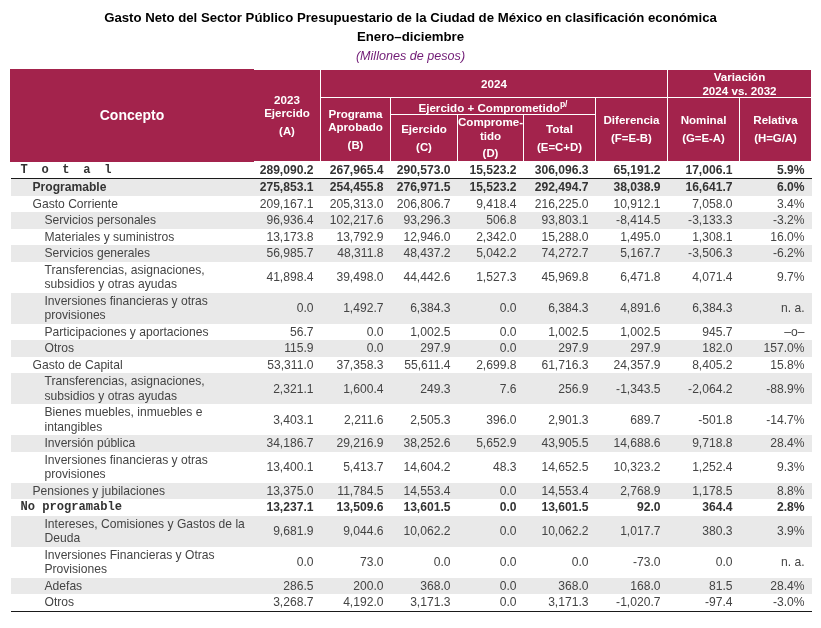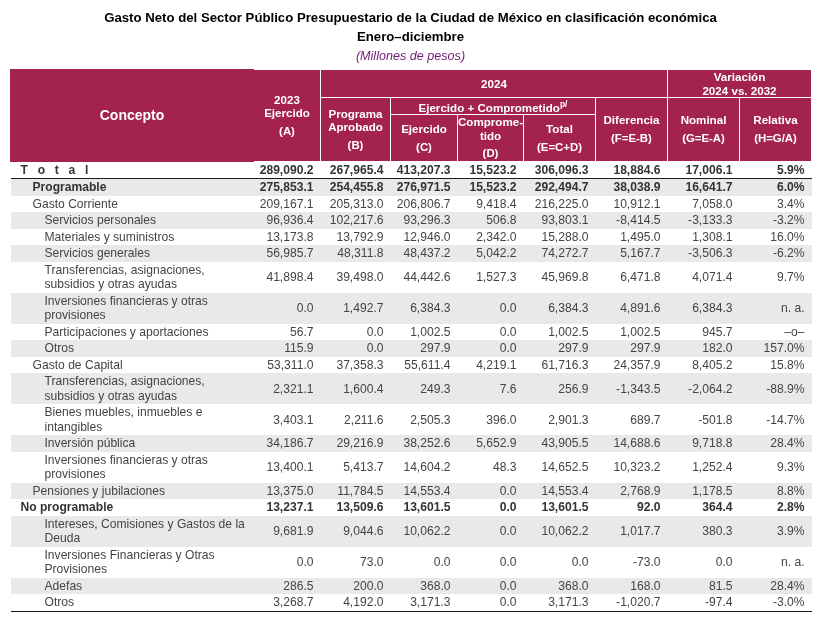--- a/index.html
+++ b/index.html
@@ -69,21 +69,21 @@
   tr.row td.lbl{
     text-align:left;
     padding-left:8px;
     padding-right:4px;
   }
   tr.shaded td{background:#E9E9E9;}
   tr.plain td{background:#ffffff;}
 
   
   tr.bold td{font-weight:bold;color:#333;}
-  .lvl0{padding-left:10px !important;}
+  .lvl0{padding-left:10px !important;font-family:Liberation Mono, monospace;}
   .lvl1{padding-left:22px !important;}
   .lvl2{padding-left:34px !important;}
   .sp-total{letter-spacing:3.2px;}
 
   
   tr.rule-top td{border-top:1.4px solid #1a1a1a;}
   tr.rule-bot td{border-bottom:1.4px solid #1a1a1a;}
 
   .twoline{line-height:14.2px;}
 
@@ -170,24 +170,24 @@
           <span class="code">(E=C+D)</span>
         </th>
       </tr>
     </thead>
 
     <tbody id="table-body">
         <tr class="row plain bold rule-top rule-bot">
           <td class="lbl lvl0"><span class="sp-total">T o t a l</span></td>
           <td class="num">289,090.2</td>
           <td class="num">267,965.4</td>
-          <td class="num">413,207.3</td>
+          <td class="num">290,573.0</td>
           <td class="num">15,523.2</td>
           <td class="num">306,096.3</td>
-          <td class="num">18,884.6</td>
+          <td class="num">65,191.2</td>
           <td class="num">17,006.1</td>
           <td class="num">5.9%</td>
         </tr>
         <tr class="row shaded bold">
           <td class="lbl lvl1">Programable</td>
           <td class="num">275,853.1</td>
           <td class="num">254,455.8</td>
           <td class="num">276,971.5</td>
           <td class="num">15,523.2</td>
           <td class="num">292,494.7</td>
@@ -281,21 +281,21 @@
           <td class="num">297.9</td>
           <td class="num">297.9</td>
           <td class="num">182.0</td>
           <td class="num">157.0%</td>
         </tr>
         <tr class="row plain">
           <td class="lbl lvl1">Gasto de Capital</td>
           <td class="num">53,311.0</td>
           <td class="num">37,358.3</td>
           <td class="num">55,611.4</td>
-          <td class="num">4,219.1</td>
+          <td class="num">2,699.8</td>
           <td class="num">61,716.3</td>
           <td class="num">24,357.9</td>
           <td class="num">8,405.2</td>
           <td class="num">15.8%</td>
         </tr>
         <tr class="row shaded">
           <td class="lbl lvl2 twoline">Transferencias, asignaciones, subsidios y otras ayudas</td>
           <td class="num">2,321.1</td>
           <td class="num">1,600.4</td>
           <td class="num">249.3</td>

